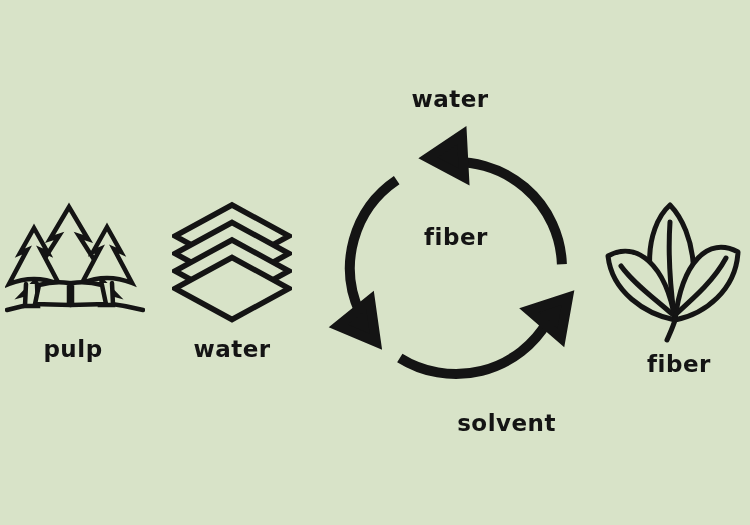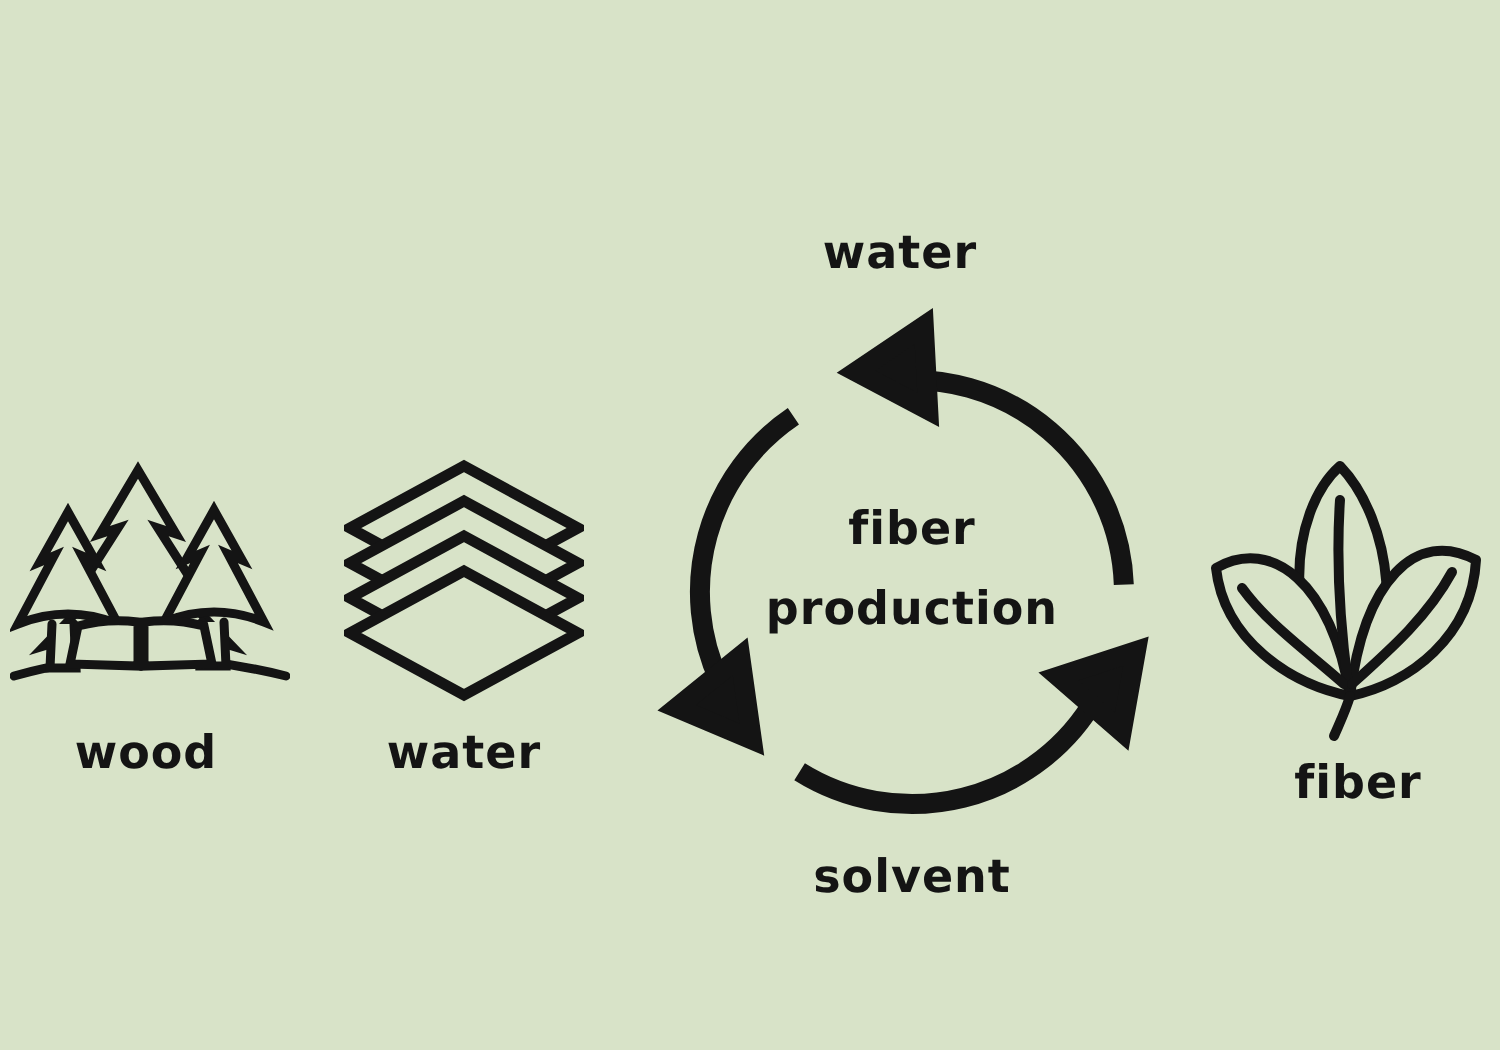--- a/index.html
+++ b/index.html
@@ -5,21 +5,21 @@
   :root { --bg:#d8e3c8; --ink:#141414; }
   html,body { margin:0; padding:0; }
   body {
     width:750px; height:525px;
     background:var(--bg);
     position:relative;
     overflow:hidden;
     font-family:"DejaVu Sans","Liberation Sans",sans-serif;
     color:var(--ink);
   }
-  .abs { position:absolute;margin-top:28px; }
+  .abs { position:absolute; }
   .label {
     font-size:23px; font-weight:600; letter-spacing:0.5px;
     text-align:center; color:var(--ink); line-height:1.2;
   }
   .icon-svg { display:block; color:var(--ink); }
   .icon-svg path, .icon-svg polygon { stroke:currentColor; }
   .cycle-center-text {
     font-size:23px; font-weight:600; letter-spacing:0.5px;
     text-align:center; line-height:40px; color:var(--ink);
   }
@@ -37,21 +37,21 @@
     <path fill="var(--bg)" d="M102,29 L88,54 L95,51 L77,85 Q102,75 127,85 L109,51 L116,54 Z"></path>
 
     <path d="M2,112 Q65,94 138,112"></path>
 
     <path fill="var(--bg)" d="M21,86 L20,108 L33,108 L32,86"></path>
     <path fill="var(--bg)" d="M96,85 L95,107 L108,107 L107,85"></path>
     <path fill="var(--bg)" d="M34,87 Q49,83 64,85 L64,107 L30,106 Z"></path>
     <path fill="var(--bg)" d="M67,85 Q82,83 97,87 L101,106 L67,107 Z"></path>
   </svg>
 </div>
-<div class="abs label" style="left:13px; top:336px; width:120px;">wood</div>
+<div class="abs label" style="left:13px; top:336px; width:120px;">pulp</div>
 
 <div class="abs" style="left:172px; top:199px;">
   <svg class="icon-svg" width="120" height="124" viewBox="0 0 120 124" fill="none" stroke-width="5.5" stroke-linejoin="miter">
     <path fill="var(--bg)" d="M60,6 L117,37 L60,68 L3,37 Z"></path>
     <path fill="var(--bg)" d="M60,23.5 L117,54.5 L60,85.5 L3,54.5 Z"></path>
     <path fill="var(--bg)" d="M60,41 L117,72 L60,103 L3,72 Z"></path>
     <path fill="var(--bg)" d="M60,58.5 L117,89.5 L60,120.5 L3,89.5 Z"></path>
   </svg>
 </div>
 <div class="abs label" style="left:172px; top:336px; width:120px;">water</div>
@@ -68,25 +68,24 @@
       <polygon fill="currentColor" stroke="none" points="0,-21 0,21 35,0"></polygon>
     </g>
     <g transform="translate(239 206) rotate(-49)">
       <polygon fill="currentColor" stroke="none" points="0,-21 0,21 35,0"></polygon>
     </g>
   </svg>
 </div>
 
 <div class="abs cycle-center-text" style="left:346px; top:217px; width:220px;">
   <div>fiber</div>
-  <div>production</div>
 </div>
 
 <div class="abs label" style="left:350px; top:86px; width:200px;">water</div>
-<div class="abs label" style="left:356px; top:398px; width:200px;">solvent</div>
+<div class="abs label" style="left:356px; top:410px; width:200px;text-align:right;">solvent</div>
 
 <div class="abs" style="left:600px; top:194px;">
   <svg class="icon-svg" width="145" height="152" viewBox="0 0 145 152" fill="none" stroke-width="5" stroke-linecap="round" stroke-linejoin="round">
     <path fill="var(--bg)" d="M75,126 C40,98 44,34 70,11 C96,38 104,100 75,126 Z"></path>
     <path fill="var(--bg)" d="M75,126 C45,120 12,98 8,62 C36,46 66,70 75,126 Z"></path>
     <path fill="var(--bg)" d="M75,126 C105,120 136,96 138,58 C108,42 82,68 75,126 Z"></path>
     <path d="M74,120 C70,90 68,58 70,28"></path>
     <path d="M72,120 C54,104 34,90 21,72"></path>
     <path d="M76,120 C96,102 114,86 126,64"></path>
     <path d="M75,126 C73,133 70,139 67,146"></path>

